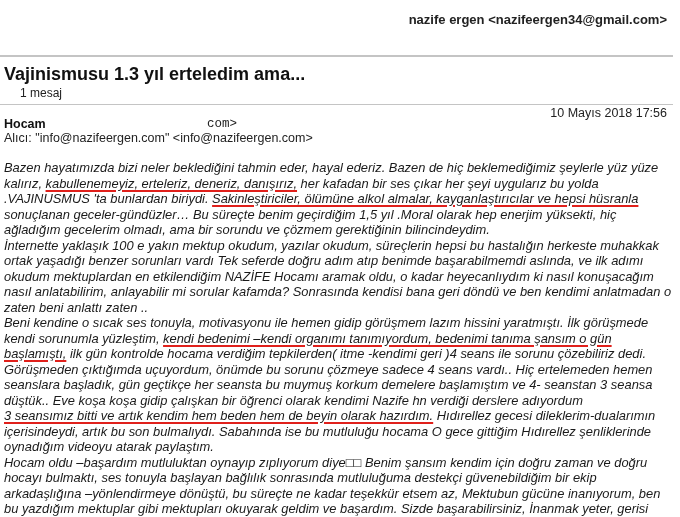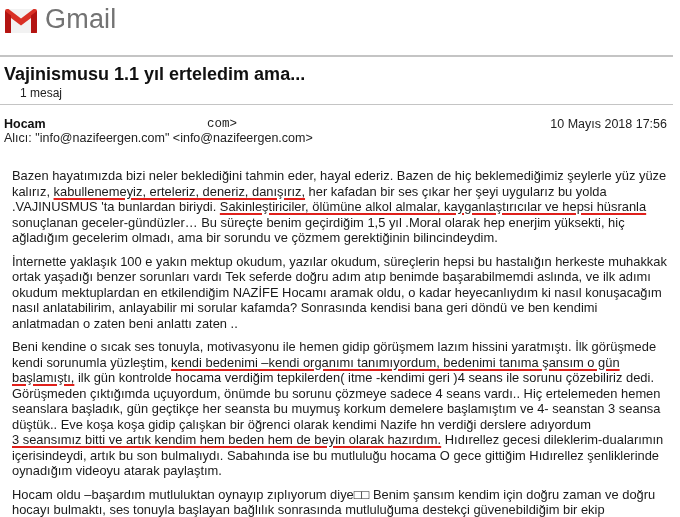--- a/index.html
+++ b/index.html
@@ -11,47 +11,39 @@
   .logo { position: absolute; left: 4px; top: 5px; display: flex; align-items: center; }
   .logo svg { display: block; }
   .logo-text { font-size: 27px; color: #737373; margin-left: 7px; letter-spacing: 0.2px; position: relative; top: -1px; }
   .account { position: absolute; right: 13px; top: 12px; font-size: 13px; font-weight: bold; color: #222; }
   .divider { position: absolute; left: 0; top: 55px; width: 673px; height: 2px; background: #c4c4c4; }
   .divider2 { position: absolute; left: 0; top: 104px; width: 673px; height: 1px; background: #c4c4c4; }
   .subject { position: absolute; left: 4px; top: 64px; font-size: 18px; font-weight: bold; color: #111; }
   .count { position: absolute; left: 4px; top: 86px; font-size: 12px; color: #222; margin-left: 16px; }
   .sender { position: absolute; left: 4px; top: 117px; font-size: 12.5px; font-weight: bold; color: #111; }
   .sender-email { position: absolute; left: 207px; top: 117px; font-size: 12.5px; color: #222; font-family: Liberation Mono, monospace; }
-  .date { position: absolute; right: 13px; top: 117px; font-size: 12.5px; color: #222; }
+  .date { position: absolute; right: 13px; top: 106px; font-size: 12.5px; color: #222; }
   .recipient { position: absolute; left: 4px; top: 131px; font-size: 12.5px; color: #222; }
   .body {
     position: absolute; left: 4px; top: 160px; width: 672px;
     font-size: 12.9px; line-height: 15.5px; color: #1a1a1a;
   }
-  .body p { margin: 8px; }
+  .body p { margin: 0; font-style: italic; }
   .ul { text-decoration: underline; text-decoration-color: #e0201b; text-decoration-thickness: 2px; text-underline-offset: 2px; }
 </style>
 </head>
 <body>
 
 <div class="header">
-  <div class="logo">
-    <svg width="34" height="26" viewBox="0 0 34 26">
-      <rect x="1" y="1" width="32" height="24" rx="2" fill="#f2f2f2"></rect>
-      <path d="M1 3 L1 25 L7 25 L7 10 L17 17.5 L27 10 L27 25 L33 25 L33 3 Q33 1 31 1 L29.5 1 L17 10.5 L4.5 1 L3 1 Q1 1 1 3 Z" fill="#d93025"></path>
-      <path d="M1 3 L7 7.5 L7 25 L3 25 Q1 25 1 23 Z" fill="#b31412"></path>
-      <path d="M33 3 L27 7.5 L27 25 L31 25 Q33 25 33 23 Z" fill="#b31412"></path>
-    </svg>
-    <span class="logo-text">Gmail</span>
-  </div>
+  <div class="account">nazife ergen &lt;nazifeergen34@gmail.com&gt;</div>
 </div>
 
 <div class="divider"></div>
 
-<div class="subject">Vajinismusu 1.1 yıl erteledim ama...</div>
+<div class="subject">Vajinismusu 1.3 yıl erteledim ama...</div>
 <div class="count">1 mesaj</div>
 
 <div class="divider2"></div>
 
 <div class="sender">Hocam</div>
 <div class="sender-email">com&gt;</div>
 <div class="date">10 Mayıs 2018 17:56</div>
 <div class="recipient">Alıcı: "info@nazifeergen.com" &lt;info@nazifeergen.com&gt;</div>
 
 <div class="body">

